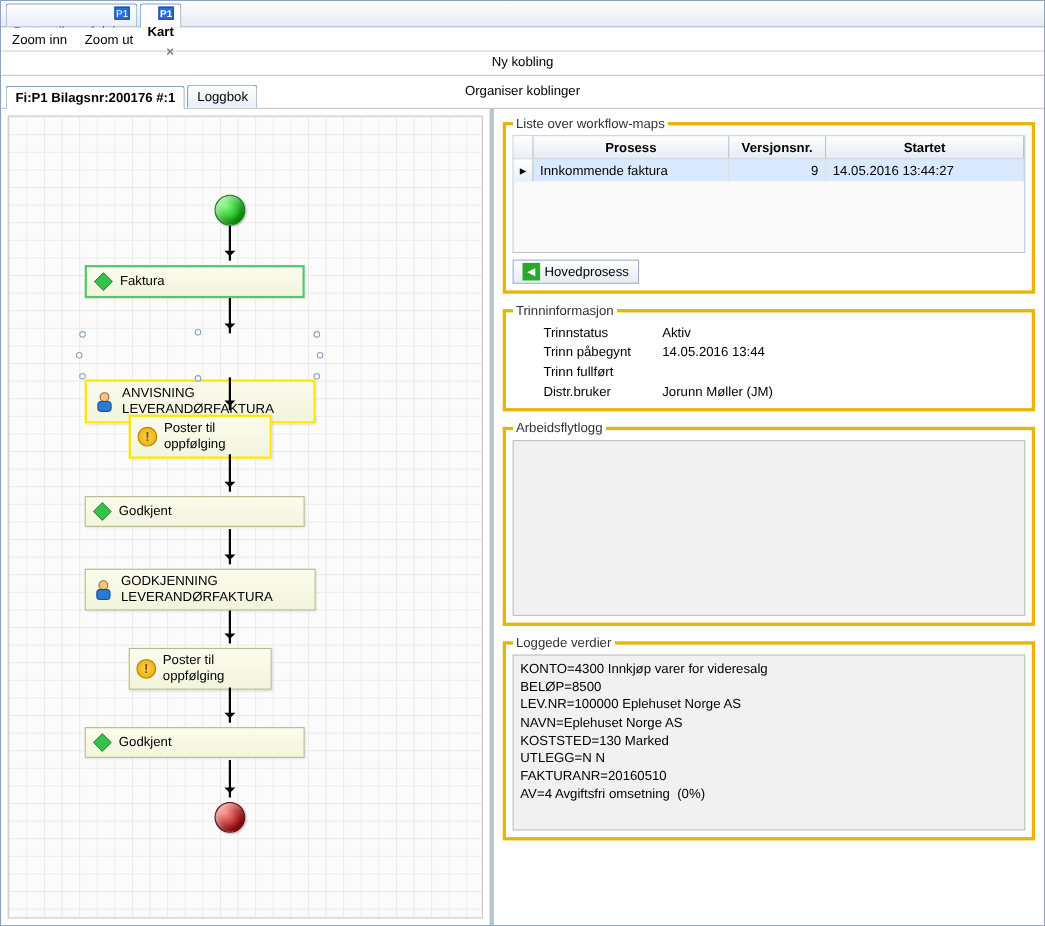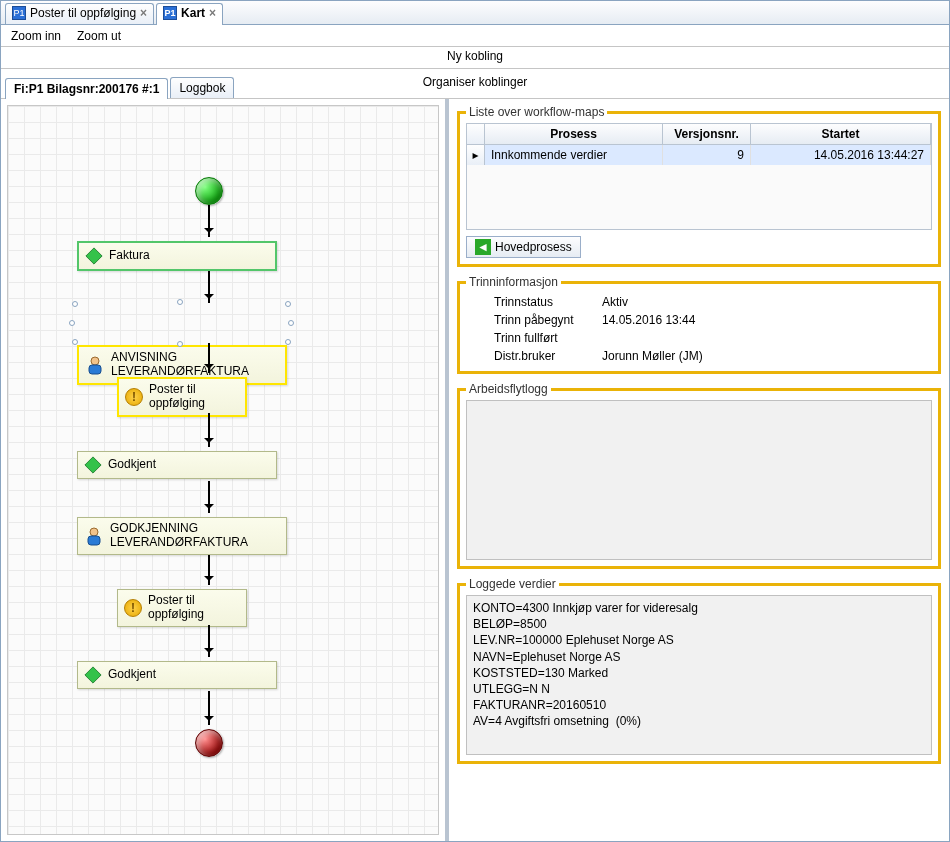--- a/index.html
+++ b/index.html
@@ -1,19 +1,19 @@
 <!DOCTYPE html>
 <html><head>
 <meta charset="utf-8">
 <style>
   * { box-sizing: border-box; font-family: "Segoe UI", Tahoma, sans-serif; font-size: 12px; }
   html, body { margin:0; padding:0; background:#fff; }
   .window { width:950px; height:842px; border:1px solid #8aa4c0; display:flex; flex-direction:column; }
   .tabs-bar { height:24px; background:linear-gradient(#fdfdfe,#e6ecf3); border-bottom:1px solid #8aa4c0; display:flex; align-items:flex-end; padding-left:4px; }
-  .tab { display:flex; align-items:flex-start; gap:4px; padding:2px 6px; border:1px solid #8aa4c0; border-bottom:none; background:linear-gradient(#fefefe,#e9eff7); margin-right:2px; height:21px; border-radius:3px 3px 0 0; }
+  .tab { display:flex; align-items:flex-end; gap:4px; padding:2px 6px; border:1px solid #8aa4c0; border-bottom:none; background:linear-gradient(#fefefe,#e9eff7); margin-right:2px; height:21px; border-radius:3px 3px 0 0;flex-direction:column; }
   .tab.active { background:#fff; position:relative; top:1px; height:22px; font-weight:bold; }
   .tab .close { color:#7a7a7a; font-weight:bold; cursor:pointer; }
   .tab-icon { width:14px; height:14px; background:#2a6fd6; color:#fff; font-size:9px; display:flex; align-items:center; justify-content:center; border:1px solid #1b4c97; }
   .menubar { height:22px; border-bottom:1px solid #c5c5c5; display:flex; align-items:center; padding:0 6px; gap:8px; background:#fff; }
   .menubar2 { height:22px; border-bottom:1px solid #c5c5c5; display:flex; align-items:center; padding:0 6px; gap:8px; background:#fff;flex-direction:column; }
   .menuitem { padding:2px 4px; cursor:pointer; }
   .sub-tabs { height:24px; display:flex; align-items:flex-end; padding:2px 4px 0 4px; border-bottom:1px solid #c5c5c5; margin-top:6px; }
   .sub-tab { border:1px solid #8aa4c0; border-bottom:none; padding:3px 8px; background:linear-gradient(#fefefe,#e9eff7); margin-right:2px; border-radius:3px 3px 0 0; }
   .sub-tab.active { background:#fff; font-weight:bold; position:relative; top:1px; }
   .content { flex:1; display:flex; overflow:hidden; }
@@ -195,23 +195,23 @@
         <legend>Liste over workflow-maps</legend>
         <div class="grid">
           <div class="grid-head">
             <div class="rowmark"></div>
             <div class="gh" style="width:178px;">Prosess</div>
             <div class="gh" style="width:88px;">Versjonsnr.</div>
             <div class="gh" style="flex:1;">Startet</div>
           </div>
           <div class="grid-row sel-row">
             <div class="rowmark" style="display:flex;align-items:center;justify-content:center;">▸</div>
-            <div class="gc" style="width:178px;">Innkommende verdier</div>
+            <div class="gc" style="width:178px;">Innkommende faktura</div>
             <div class="gc" style="width:88px; text-align:right;">9</div>
-            <div class="gc" style="flex:1;text-align:right;">14.05.2016 13:44:27</div>
+            <div class="gc" style="flex:1;">14.05.2016 13:44:27</div>
           </div>
           <div class="grid-body-empty"></div>
         </div>
         <div style="margin-top:6px;">
           <span class="btn">
             <span class="arrow-left-ic">◄</span>
             <span>Hovedprosess</span>
           </span>
         </div>
       </fieldset>

